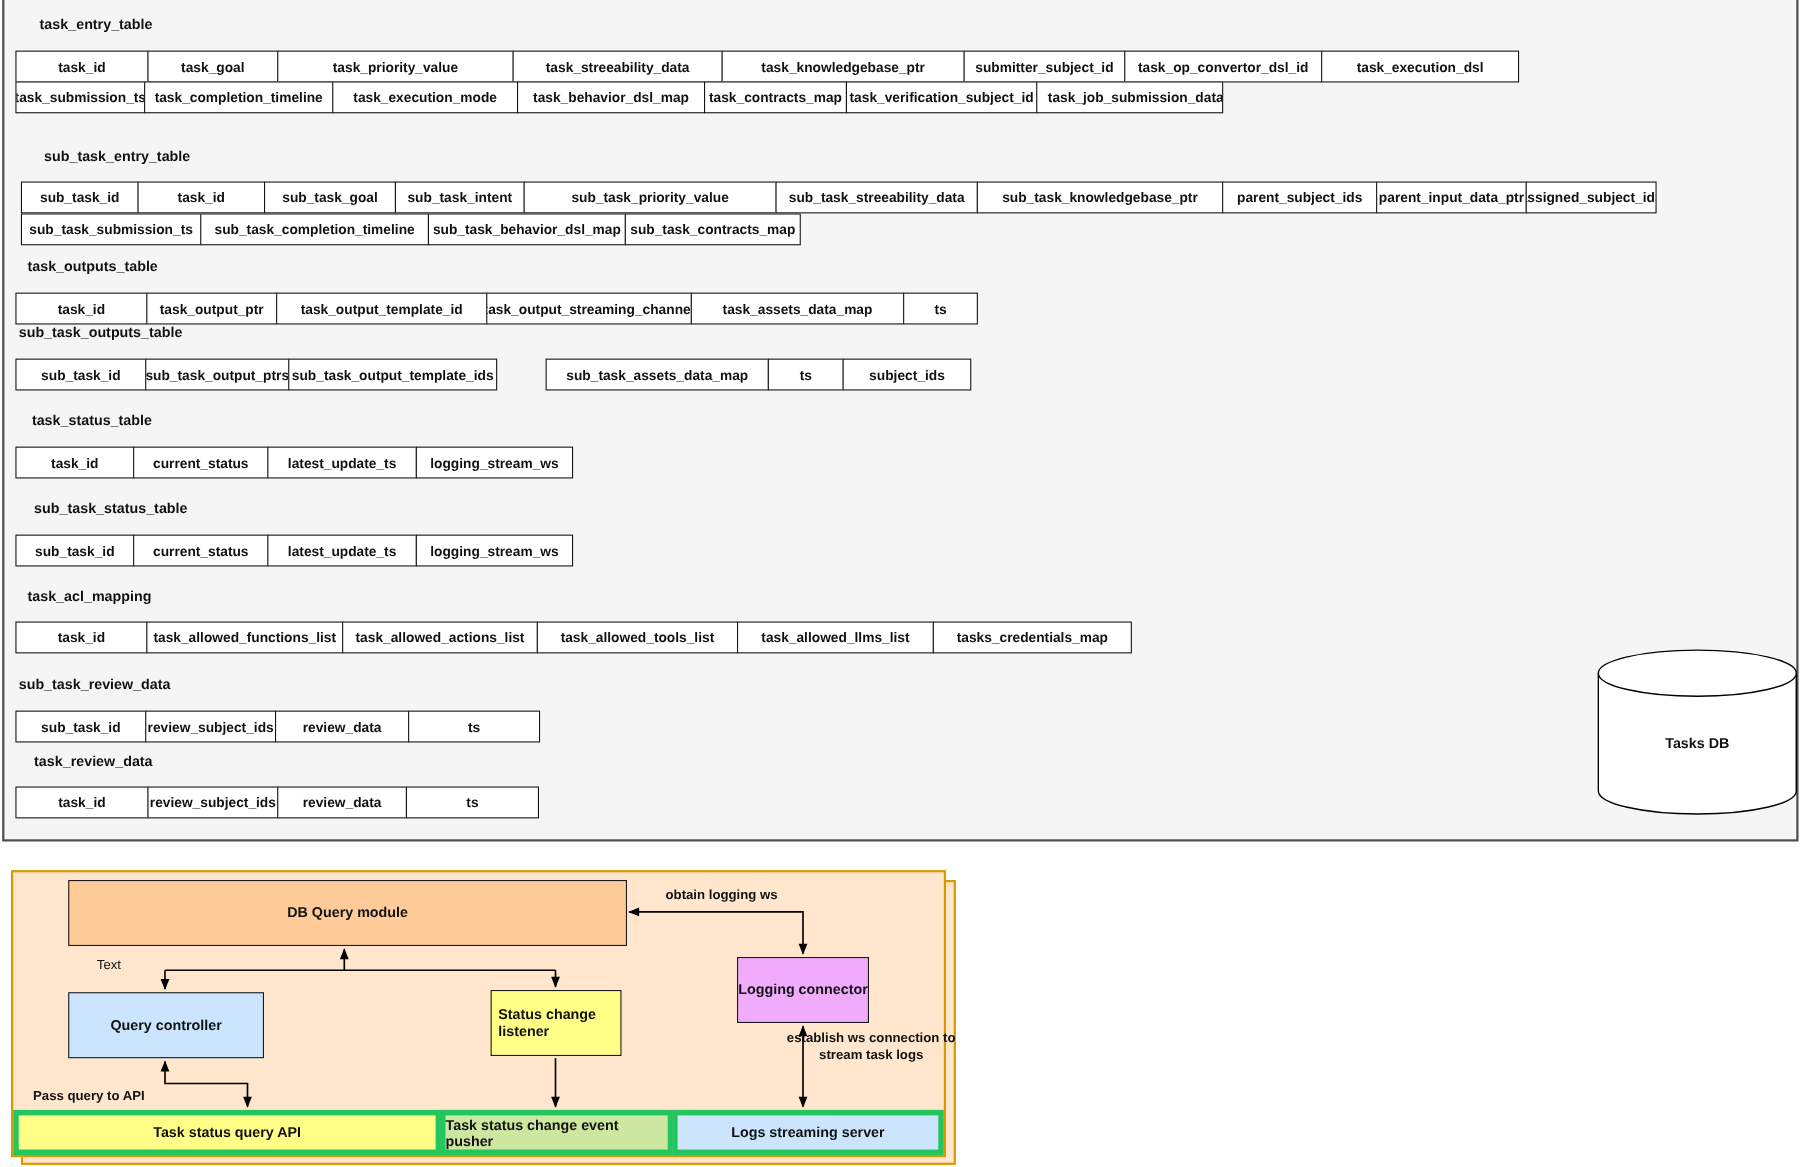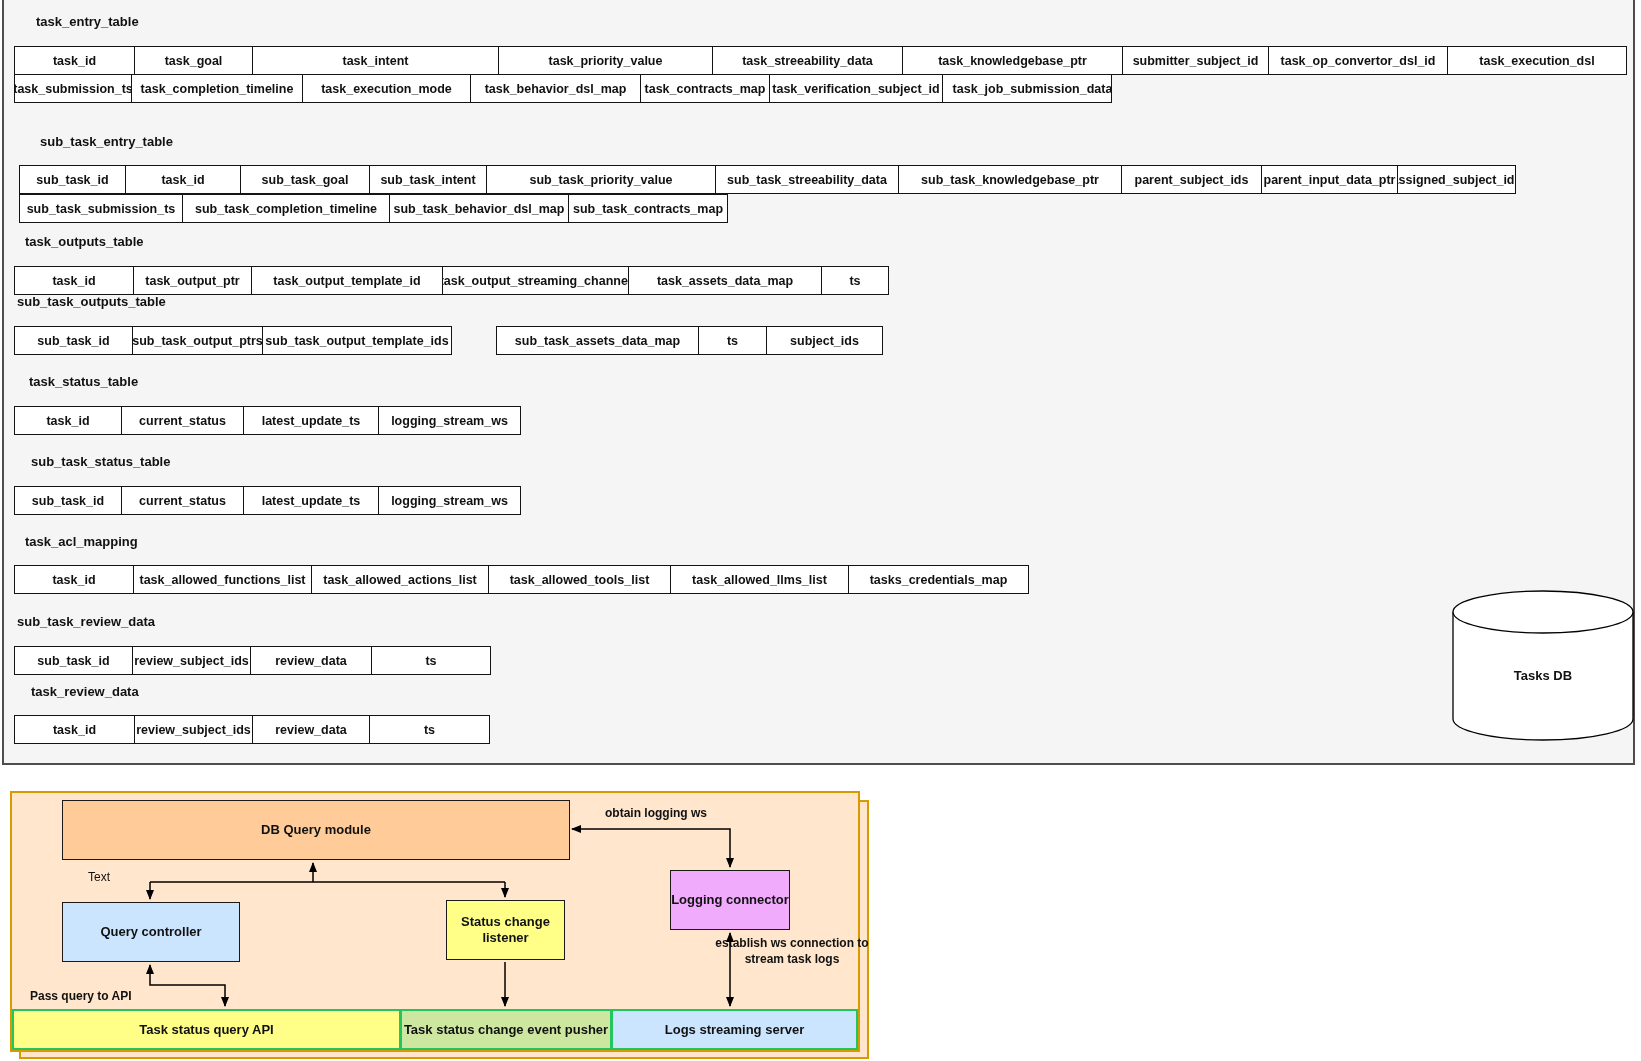--- a/index.html
+++ b/index.html
@@ -20,27 +20,27 @@
   #tasks-db{position:absolute;left:1448px;top:590px;width:182px;height:152px;}
   #tasks-db-label{position:absolute;left:0;top:78px;width:182px;text-align:center;
     font-size:13px;font-weight:bold;color:#111;}
 
   
   #flow-shadow{position:absolute;left:19px;top:800px;width:850px;height:259px;box-sizing:border-box;
     background:#ffe6cc;border:2px solid #d79b00;}
   #flow-main{position:absolute;left:10px;top:791px;width:850px;height:261px;box-sizing:border-box;
     background:#ffe6cc;border:2px solid #d79b00;}
   .node{position:absolute;box-sizing:border-box;border:1px solid #1a1a1a;
-    display:flex;align-items:center;justify-content:center;text-align:center;
+    display:flex;align-items:center;justify-content:center;
     font-size:13px;font-weight:bold;color:#111;line-height:16px;}
   #db-query-module{left:50px;top:7px;width:508px;height:60px;background:#ffcc99;}
   #logging-connector{left:658px;top:77px;width:120px;height:60px;background:#f0abfc;}
   #query-controller{left:50px;top:109px;width:178px;height:60px;background:#cce5ff;}
   #status-change-listener{left:434px;top:107px;width:119px;height:60px;background:#ffff88;padding:0 6px;}
-  .bar{position:absolute;top:216px;height:41px;box-sizing:border-box;border:2px solid #22c55e;
+  .bar{position:absolute;top:216px;height:41px;box-sizing:border-box;border:5px solid #22c55e;
     display:flex;align-items:center;justify-content:center;
     font-size:13px;font-weight:bold;color:#111;}
   #bar-query-api{left:0px;width:389px;background:#ffff88;}
   #bar-event-pusher{left:388px;width:212px;background:#cde7a1;}
   #bar-logs-server{left:599px;width:247px;background:#cce5ff;}
   .edge-label{position:absolute;font-size:12px;font-weight:bold;color:#111;line-height:16px;}
   #label-obtain{left:544px;top:12px;width:200px;text-align:center;}
   #label-text{left:76px;top:76px;width:60px;font-weight:normal;}
   #label-pass{left:18px;top:195px;width:130px;}
   #label-establish{left:700px;top:142px;width:160px;text-align:center;}
@@ -50,42 +50,41 @@
 <body>
 
 <div id="canvas">
 
   <div id="schema-panel">
     <div id="tables-root">
         <div class="tbl-title" style="left: 32px; top: 14px;">task_entry_table</div>
         <div class="tbl-row" style="left: 10px; top: 46px;">
           <div class="tbl-cell" style="width: 121px;">task_id</div>
           <div class="tbl-cell" style="width: 119px;">task_goal</div>
-          <div class="tbl-cell" style="width: 247px;">task_intent</div>
           <div class="tbl-cell" style="width: 215px;">task_priority_value</div>
           <div class="tbl-cell" style="width: 191px;">task_streeability_data</div>
           <div class="tbl-cell" style="width: 221px;">task_knowledgebase_ptr</div>
           <div class="tbl-cell" style="width: 147px;">submitter_subject_id</div>
           <div class="tbl-cell" style="width: 180px;">task_op_convertor_dsl_id</div>
           <div class="tbl-cell" style="width: 180px;">task_execution_dsl</div>
         </div>
         <div class="tbl-row" style="left: 10px; top: 74px;">
           <div class="tbl-cell" style="width: 118px;">task_submission_ts</div>
           <div class="tbl-cell" style="width: 172px;">task_completion_timeline</div>
           <div class="tbl-cell" style="width: 169px;">task_execution_mode</div>
           <div class="tbl-cell" style="width: 171px;">task_behavior_dsl_map</div>
           <div class="tbl-cell" style="width: 130px;">task_contracts_map</div>
           <div class="tbl-cell" style="width: 174px;">task_verification_subject_id</div>
           <div class="tbl-cell" style="width: 170px; padding-left: 11px;">task_job_submission_data</div>
         </div>
         <div class="tbl-title" style="left: 36px; top: 134px;">sub_task_entry_table</div>
         <div class="tbl-row" style="left: 15px; top: 165px;">
           <div class="tbl-cell" style="width: 107px;">sub_task_id</div>
           <div class="tbl-cell" style="width: 116px;">task_id</div>
-          <div class="tbl-cell" style="width: 130px;">sub_task_goal</div>
+          <div class="tbl-cell" style="width: 120px;">sub_task_goal</div>
           <div class="tbl-cell" style="width: 118px;">sub_task_intent</div>
           <div class="tbl-cell" style="width: 230px;">sub_task_priority_value</div>
           <div class="tbl-cell" style="width: 184px;">sub_task_streeability_data</div>
           <div class="tbl-cell" style="width: 224px;">sub_task_knowledgebase_ptr</div>
           <div class="tbl-cell" style="width: 141px;">parent_subject_ids</div>
           <div class="tbl-cell" style="width: 137px;">parent_input_data_ptr</div>
           <div class="tbl-cell" style="width: 119px;">assigned_subject_ids</div>
         </div>
         <div class="tbl-row" style="left: 15px; top: 194px;">
           <div class="tbl-cell" style="width: 164px;">sub_task_submission_ts</div>

